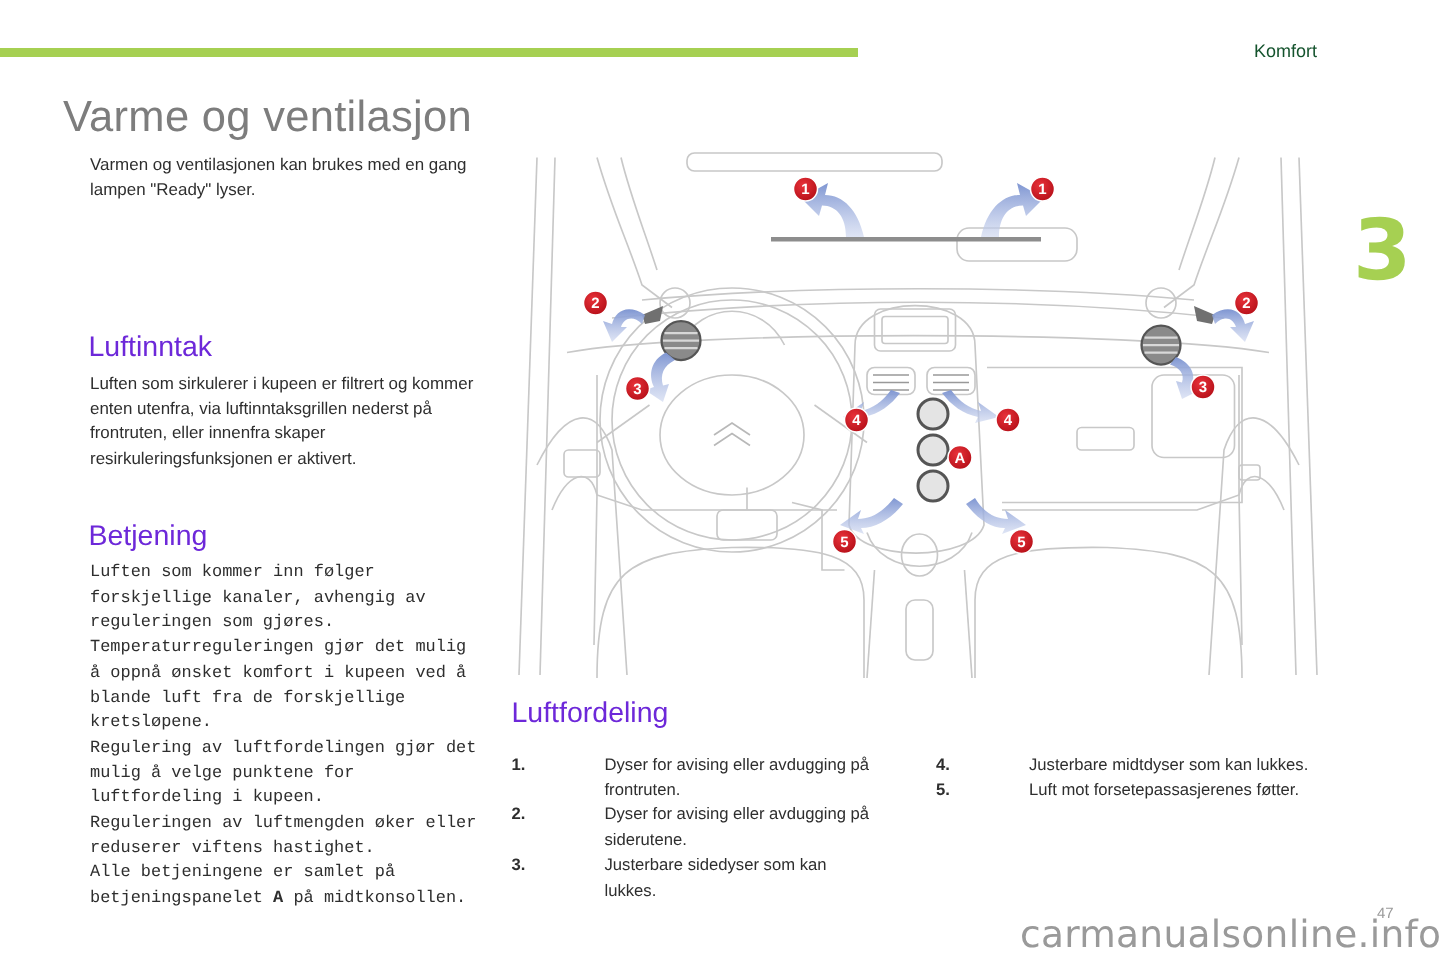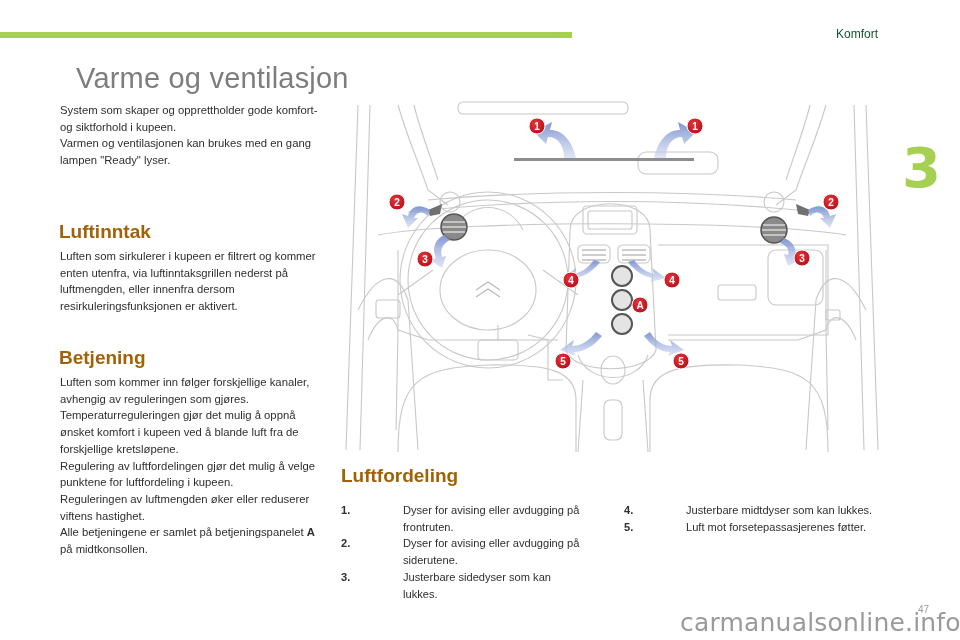--- a/index.html
+++ b/index.html
@@ -14,30 +14,30 @@
     background: #a6d052;
   }
   .section-label {
     position: absolute; left: 836px; top: 27px; font-size: 12px; color: #14532d;
   }
   .chapter-number {
     position: absolute; left: 902px; top: 140px; font-size: 56px; font-weight: bold;
     color: #a6d052; line-height: 1; font-family: "DejaVu Sans", sans-serif;
   }
   .page-title {
-    position: absolute; left: 76px; top: 62px; font-size: 29px; color: #7d7d7d;
+    position: absolute; left: 42px; top: 62px; font-size: 29px; color: #7d7d7d;
     font-weight: normal; margin: 0; letter-spacing: 0.2px;
   }
   .para {
     position: absolute; left: 60px; width: 265px; font-size: 11.3px; line-height: 16.7px;
     color: #2e2e2e; margin: 0;
   }
   .para p { margin: 0; }
   .heading {
-    position: absolute; font-size: 19px; font-weight: bold; color: #a16207; margin: 0;
+    position: absolute; font-size: 19px; font-weight: normal; color: #6d28d9; margin: 0;
   }
   .list { position: absolute; font-size: 11.1px; line-height: 16.7px; color: #2e2e2e; margin: 0; padding: 0; list-style: none; }
   .list li { display: flex; }
   .list .num { width: 23px; flex: 0 0 23px; font-weight: bold; }
   .list .txt { flex: 1; margin-left: 39px; }
   .illustration { position: absolute; left: 338px; top: 100px; width: 548px; height: 352px; }
   .watermark {
     position: absolute; left: 680px; top: 608px; font-size: 25px; color: #9a9a9a;
     font-family: "DejaVu Sans", sans-serif; letter-spacing: 0.2px;
   }
@@ -49,31 +49,30 @@
 </head>
 <body>
 
 <div class="green-bar"></div>
 <div class="section-label">Komfort</div>
 <div class="chapter-number">3</div>
 
 <h1 class="page-title">Varme og ventilasjon</h1>
 
 <div class="para" style="top:102px;">
-  <p>System som skaper og opprettholder gode komfort- og siktforhold i kupeen.</p>
   <p>Varmen og ventilasjonen kan brukes med en gang lampen "Ready" lyser.</p>
 </div>
 
 <h2 class="heading" style="left:59px; top:221px;">Luftinntak</h2>
 <div class="para" style="top:248px;">
-  <p>Luften som sirkulerer i kupeen er filtrert og kommer enten utenfra, via luftinntaksgrillen nederst på luftmengden, eller innenfra dersom resirkuleringsfunksjonen er aktivert.</p>
+  <p>Luften som sirkulerer i kupeen er filtrert og kommer enten utenfra, via luftinntaksgrillen nederst på frontruten, eller innenfra skaper resirkuleringsfunksjonen er aktivert.</p>
 </div>
 
 <h2 class="heading" style="left:59px; top:347px;text-align:center;">Betjening</h2>
-<div class="para" style="top:374px; width:264px;">
+<div class="para" style="top:374px; width:264px;font-family:Liberation Mono, monospace;">
   <p>Luften som kommer inn følger forskjellige kanaler, avhengig av reguleringen som gjøres.</p>
   <p>Temperaturreguleringen gjør det mulig å oppnå ønsket komfort i kupeen ved å blande luft fra de forskjellige kretsløpene.</p>
   <p>Regulering av luftfordelingen gjør det mulig å velge punktene for luftfordeling i kupeen.</p>
   <p>Reguleringen av luftmengden øker eller reduserer viftens hastighet.</p>
   <p><span>Alle betjeningene er samlet på betjeningspanelet </span><b>A</b><span> på midtkonsollen.</span></p>
 </div>
 
 <svg class="illustration" viewBox="0 0 548 352" xmlns="http://www.w3.org/2000/svg">
   <defs>
     <linearGradient id="arrowGrad" x1="0" y1="1" x2="0" y2="0">

